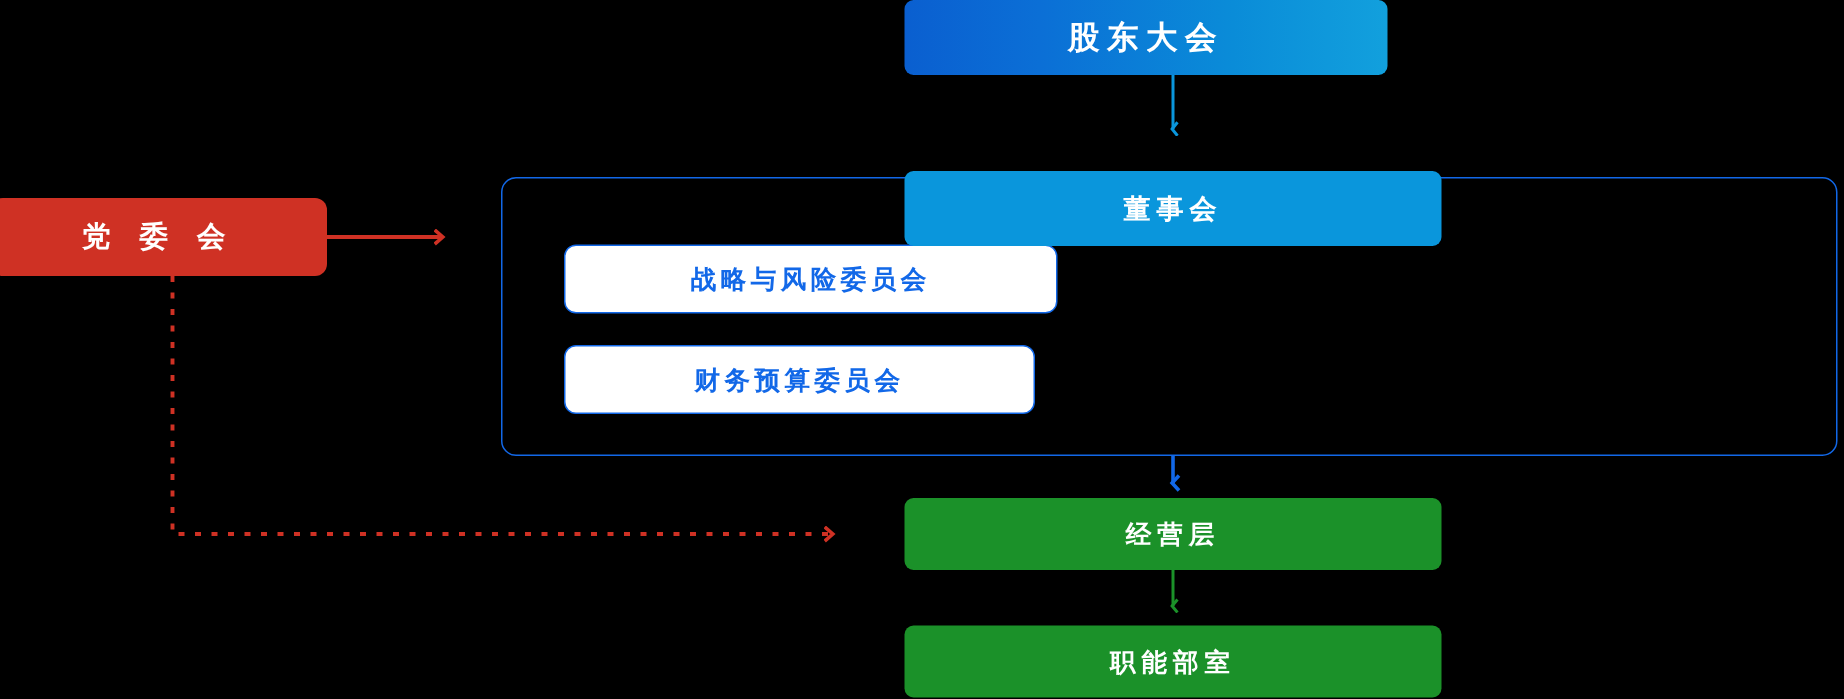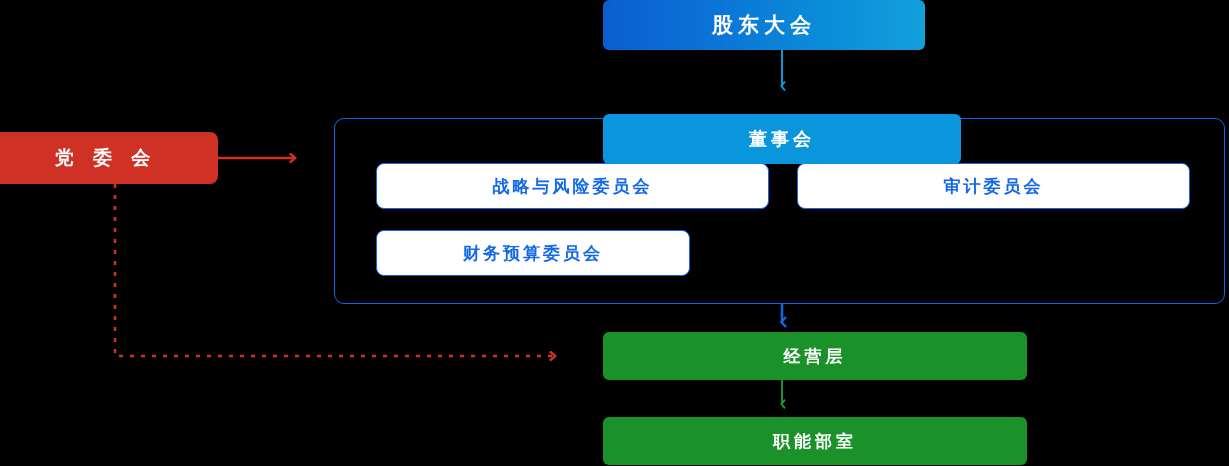--- a/index.html
+++ b/index.html
@@ -76,29 +76,29 @@
   .node-committee {
     height: 46px;
     border-radius: 8px;
     background: #ffffff;
     border: 1.5px solid #1268e8;
     color: #1268e8;
     font-size: 17px;
     letter-spacing: 3px;
     z-index: 2;
   }
-  .cm-1 { left: 376px; top: 163px; width: 393px; }
+  .cm-1 { left: 376px; top: 163px; width: 329px; }
   .cm-2 { left: 797px; top: 163px; width: 393px; }
   .cm-3 { left: 376px; top: 230px; width: 314px; }
   .cm-4 { left: 797px; top: 230px; width: 393px; }
 
   
   .node-green {
     left: 603px;
-    width: 424px;
+    width: 358px;
     height: 48px;
     border-radius: 6px;
     background: #1b9129;
     color: #ffffff;
     font-size: 17px;
     letter-spacing: 4px;
   }
   .node-ops  { top: 332px; }
   .node-dept { top: 417px; text-align: center; }
 
@@ -169,21 +169,20 @@
     </g>
   </svg>
 
   <div class="node node-shareholders">股东大会</div>
 
   <div class="node node-board">董事会</div>
 
   <div class="committee-frame"></div>
 
   <div class="node node-committee cm-1">战略与风险委员会</div>
-  <div class="node node-committee cm-2">审计委员会</div>
   <div class="node node-committee cm-3">财务预算委员会</div>
 
   <div class="node node-green node-ops">经营层</div>
 
   <div class="node node-green node-dept">职能部室</div>
 
   <div class="node node-party">党  委  会</div>
 
 </div>
 

